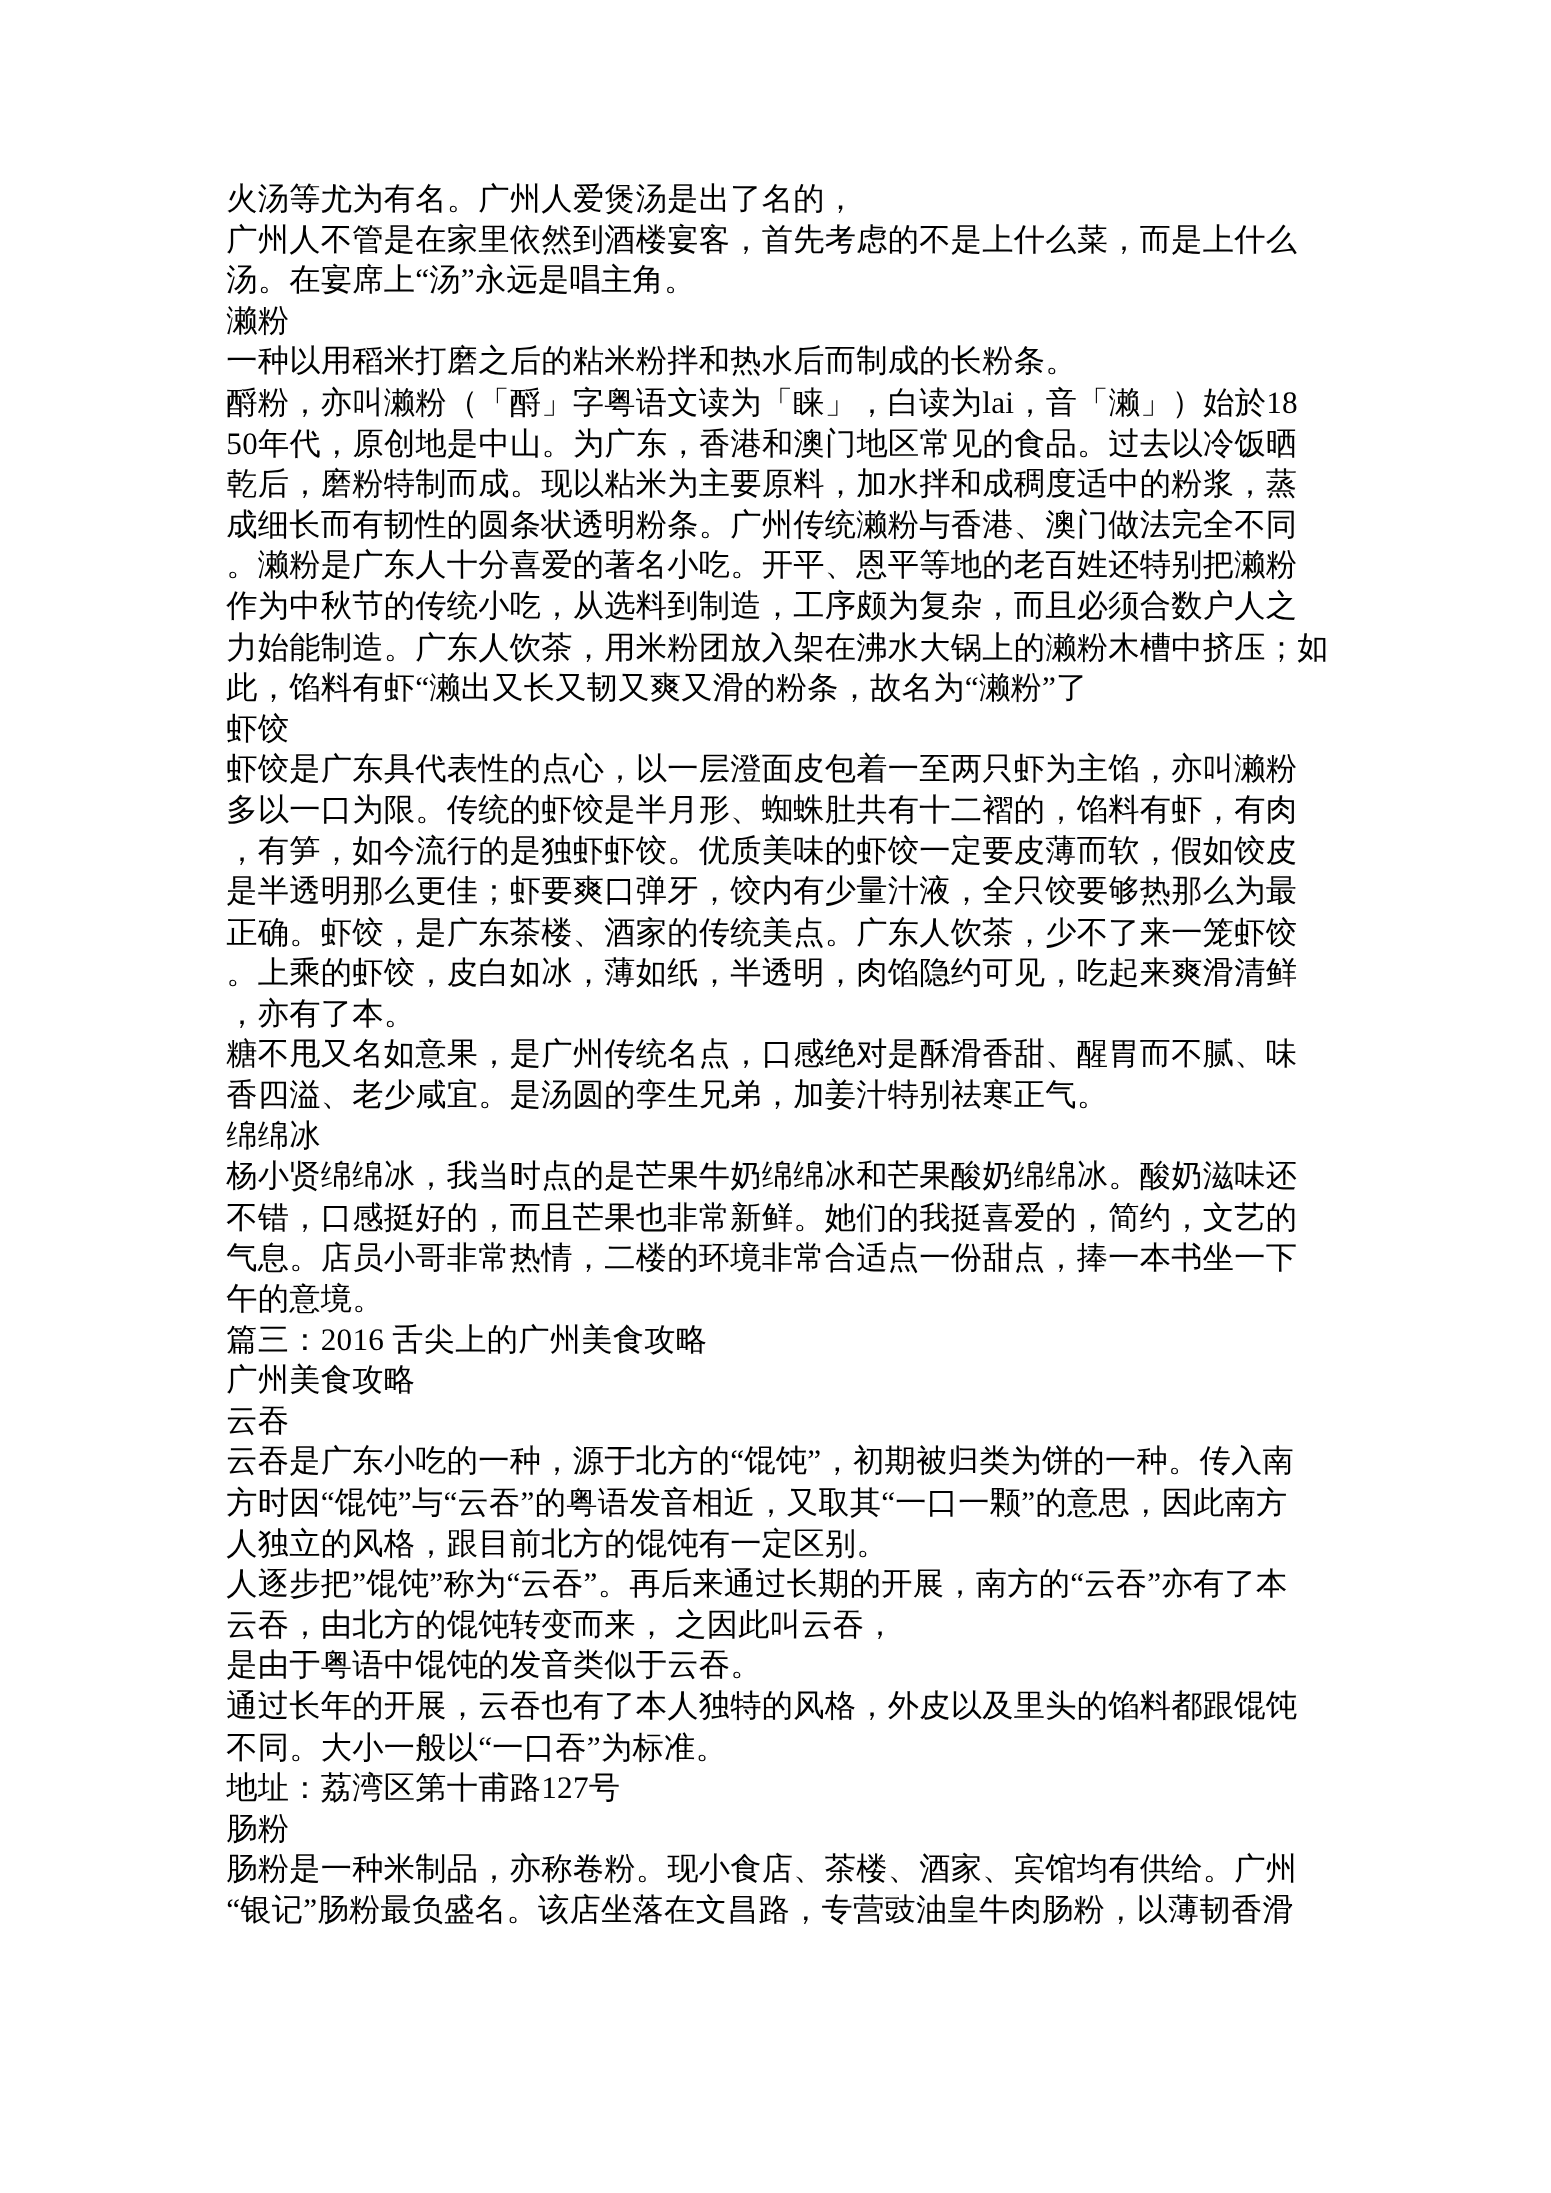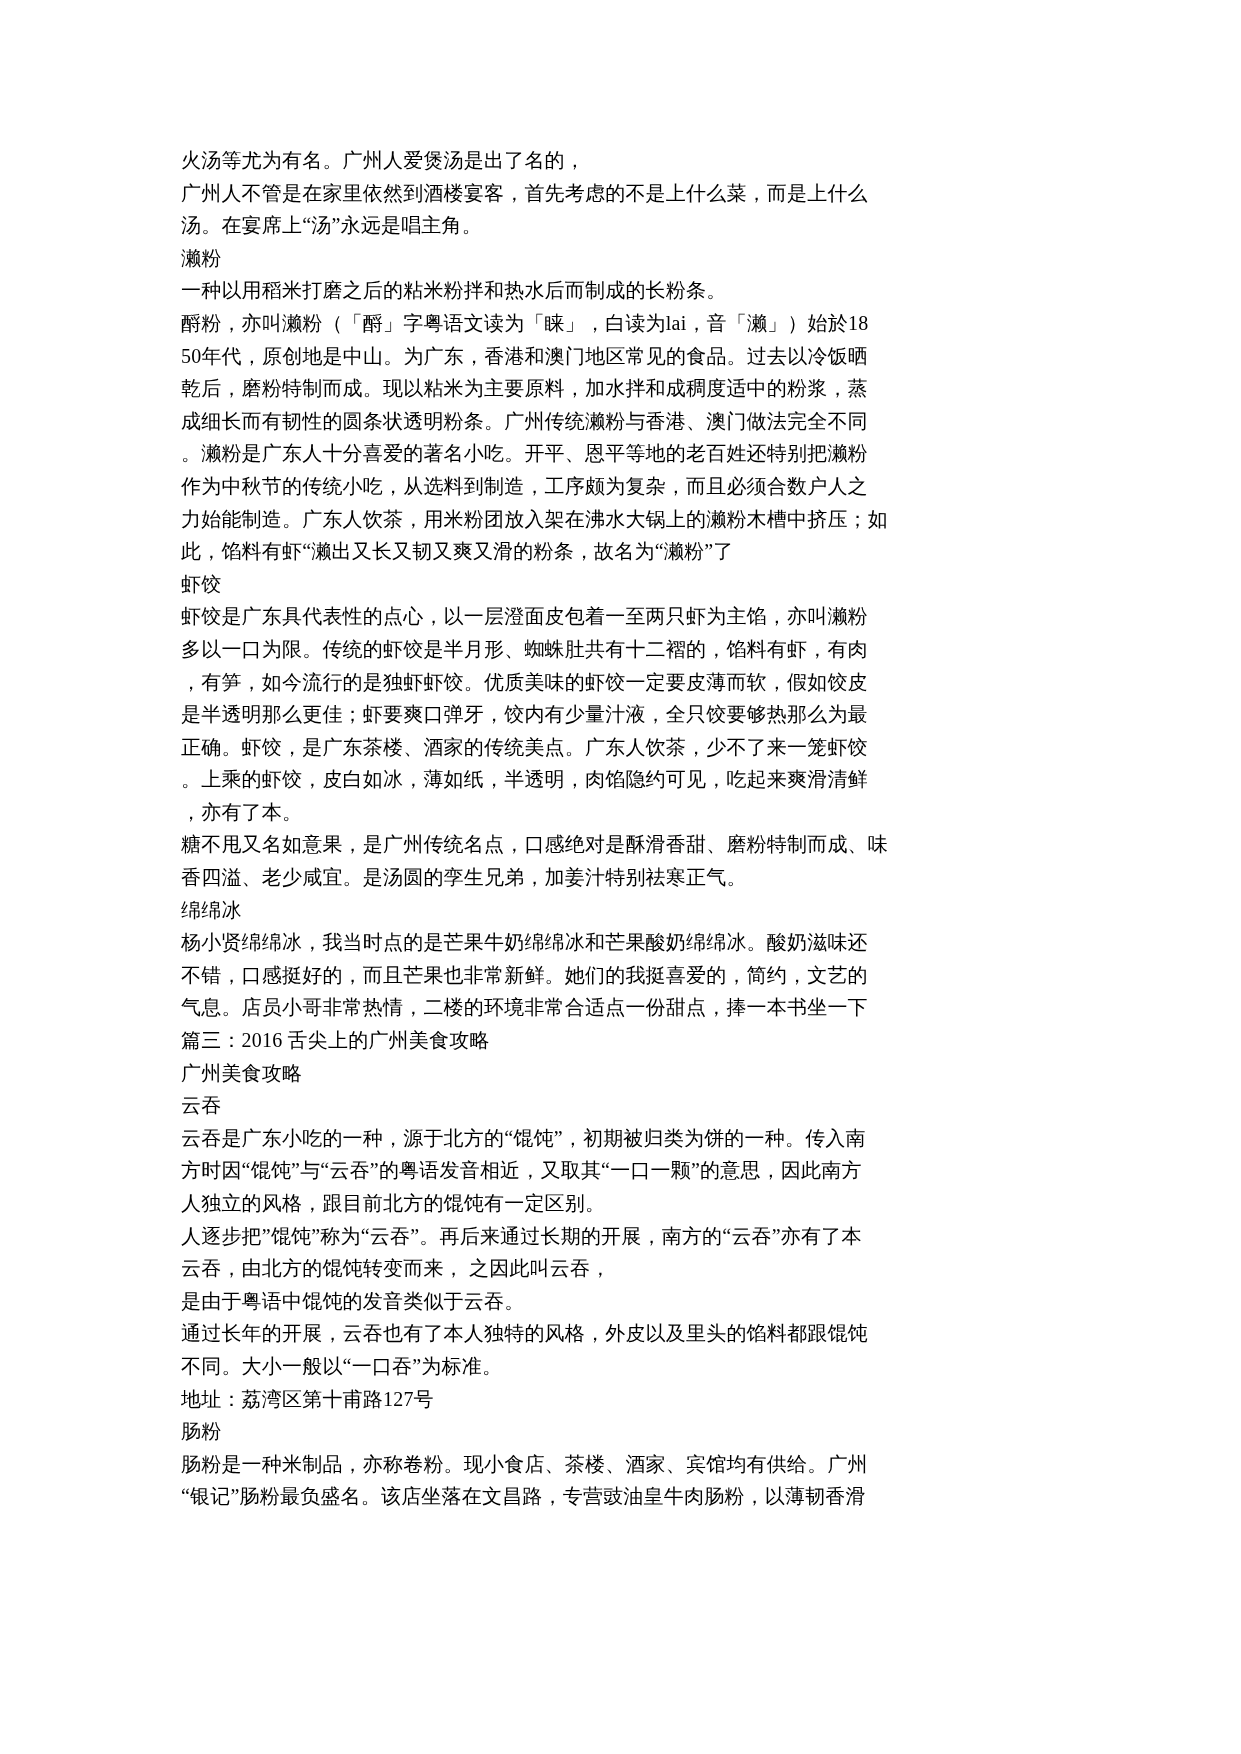--- a/index.html
+++ b/index.html
@@ -20,21 +20,21 @@
     width: 1241px;
     height: 1754px;
     background: #ffffff;
   }
   .text-block {
     position: absolute;
     left: 181px;
     top: 144px;
     width: 890px;
     font-family: "Liberation Serif", "DejaVu Serif", serif;
-    font-size: 20px;
+    font-size: 25px;
     color: #000000;
     text-align: left;
   }
   .line {
     height: 32.6px;
     line-height: 32.6px;
     white-space: pre;
     letter-spacing: 0.2px;
   }
 </style>
@@ -57,26 +57,27 @@
       <div class="line">力始能制造。广东人饮茶，用米粉团放入架在沸水大锅上的濑粉木槽中挤压；如</div>
       <div class="line">此，馅料有虾“濑出又长又韧又爽又滑的粉条，故名为“濑粉”了</div>
       <div class="line">虾饺</div>
       <div class="line">虾饺是广东具代表性的点心，以一层澄面皮包着一至两只虾为主馅，亦叫濑粉</div>
       <div class="line">多以一口为限。传统的虾饺是半月形、蜘蛛肚共有十二褶的，馅料有虾，有肉</div>
       <div class="line">，有笋，如今流行的是独虾虾饺。优质美味的虾饺一定要皮薄而软，假如饺皮</div>
       <div class="line">是半透明那么更佳；虾要爽口弹牙，饺内有少量汁液，全只饺要够热那么为最</div>
       <div class="line">正确。虾饺，是广东茶楼、酒家的传统美点。广东人饮茶，少不了来一笼虾饺</div>
       <div class="line">。上乘的虾饺，皮白如冰，薄如纸，半透明，肉馅隐约可见，吃起来爽滑清鲜</div>
       <div class="line">，亦有了本。</div>
-      <div class="line">糖不甩又名如意果，是广州传统名点，口感绝对是酥滑香甜、磨粉特制而成、味</div>
+      <div class="line">糖不甩又名如意果，是广州传统名点，口感绝对是酥滑香甜、醒胃而不腻、味</div>
       <div class="line">香四溢、老少咸宜。是汤圆的孪生兄弟，加姜汁特别祛寒正气。</div>
       <div class="line">绵绵冰</div>
       <div class="line">杨小贤绵绵冰，我当时点的是芒果牛奶绵绵冰和芒果酸奶绵绵冰。酸奶滋味还</div>
       <div class="line">不错，口感挺好的，而且芒果也非常新鲜。她们的我挺喜爱的，简约，文艺的</div>
       <div class="line">气息。店员小哥非常热情，二楼的环境非常合适点一份甜点，捧一本书坐一下</div>
+      <div class="line">午的意境。</div>
       <div class="line">篇三：2016 舌尖上的广州美食攻略</div>
       <div class="line">广州美食攻略</div>
       <div class="line">云吞</div>
       <div class="line">云吞是广东小吃的一种，源于北方的“馄饨”，初期被归类为饼的一种。传入南</div>
       <div class="line">方时因“馄饨”与“云吞”的粤语发音相近，又取其“一口一颗”的意思，因此南方</div>
       <div class="line">人独立的风格，跟目前北方的馄饨有一定区别。</div>
       <div class="line">人逐步把”馄饨”称为“云吞”。再后来通过长期的开展，南方的“云吞”亦有了本</div>
       <div class="line">云吞，由北方的馄饨转变而来， 之因此叫云吞，</div>
       <div class="line">是由于粤语中馄饨的发音类似于云吞。</div>
       <div class="line">通过长年的开展，云吞也有了本人独特的风格，外皮以及里头的馅料都跟馄饨</div>

